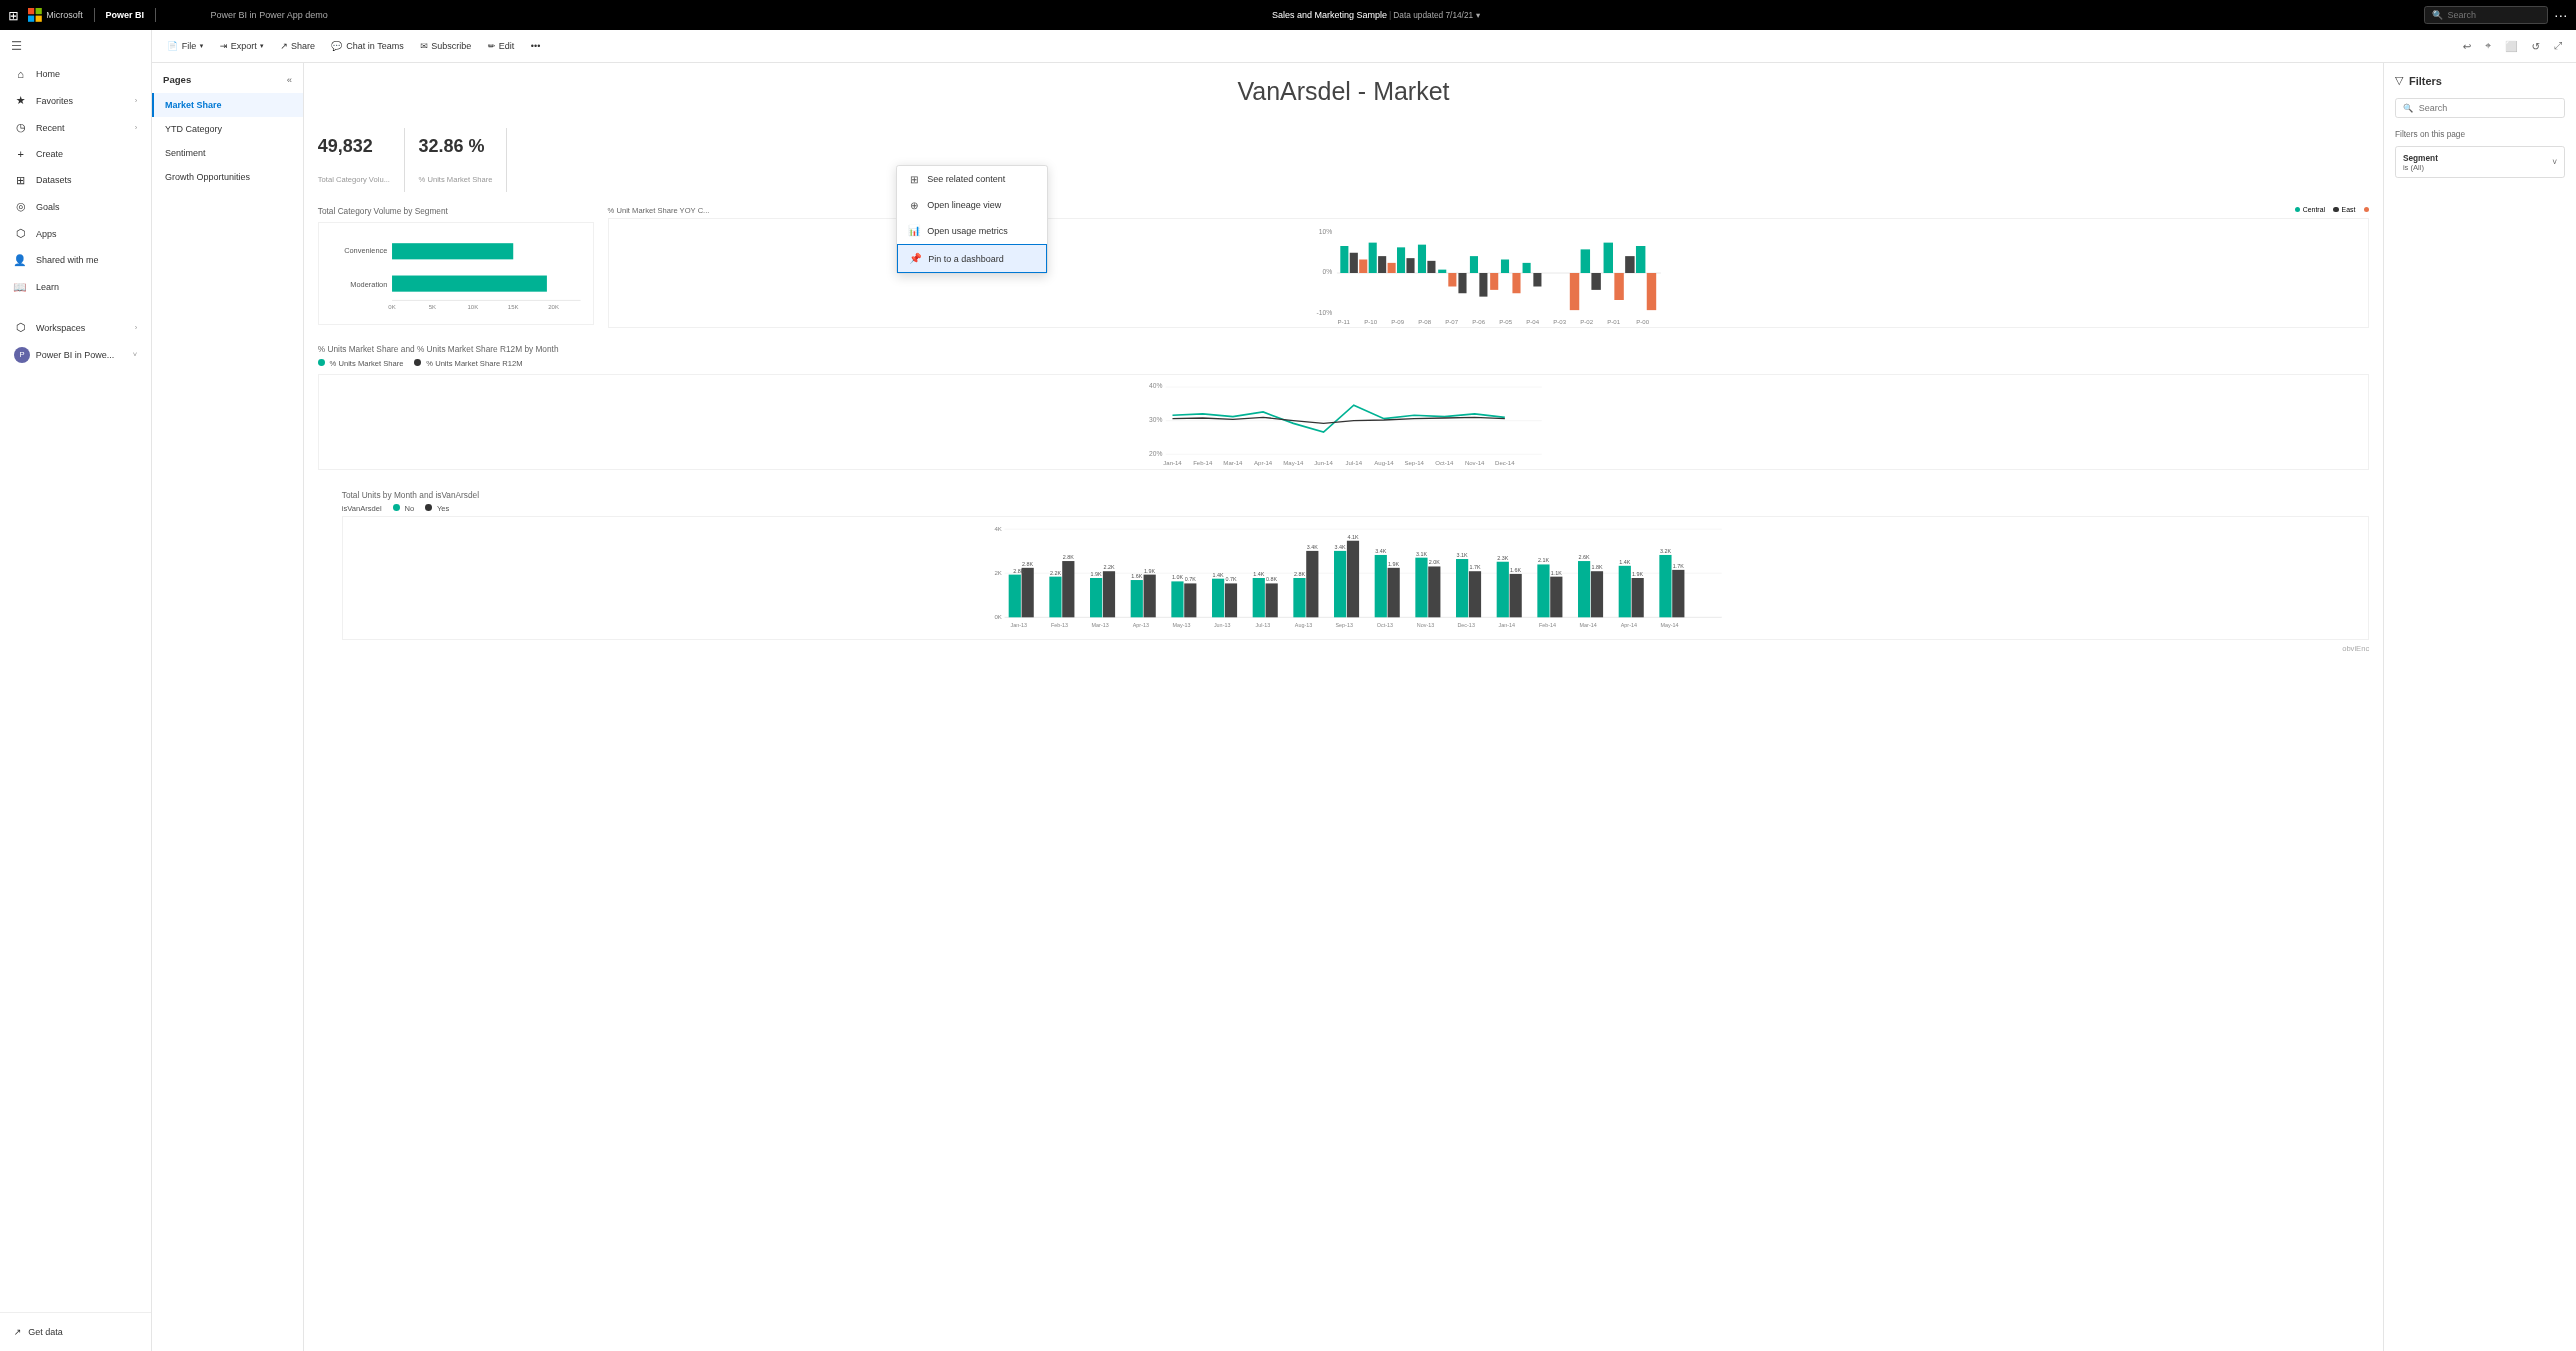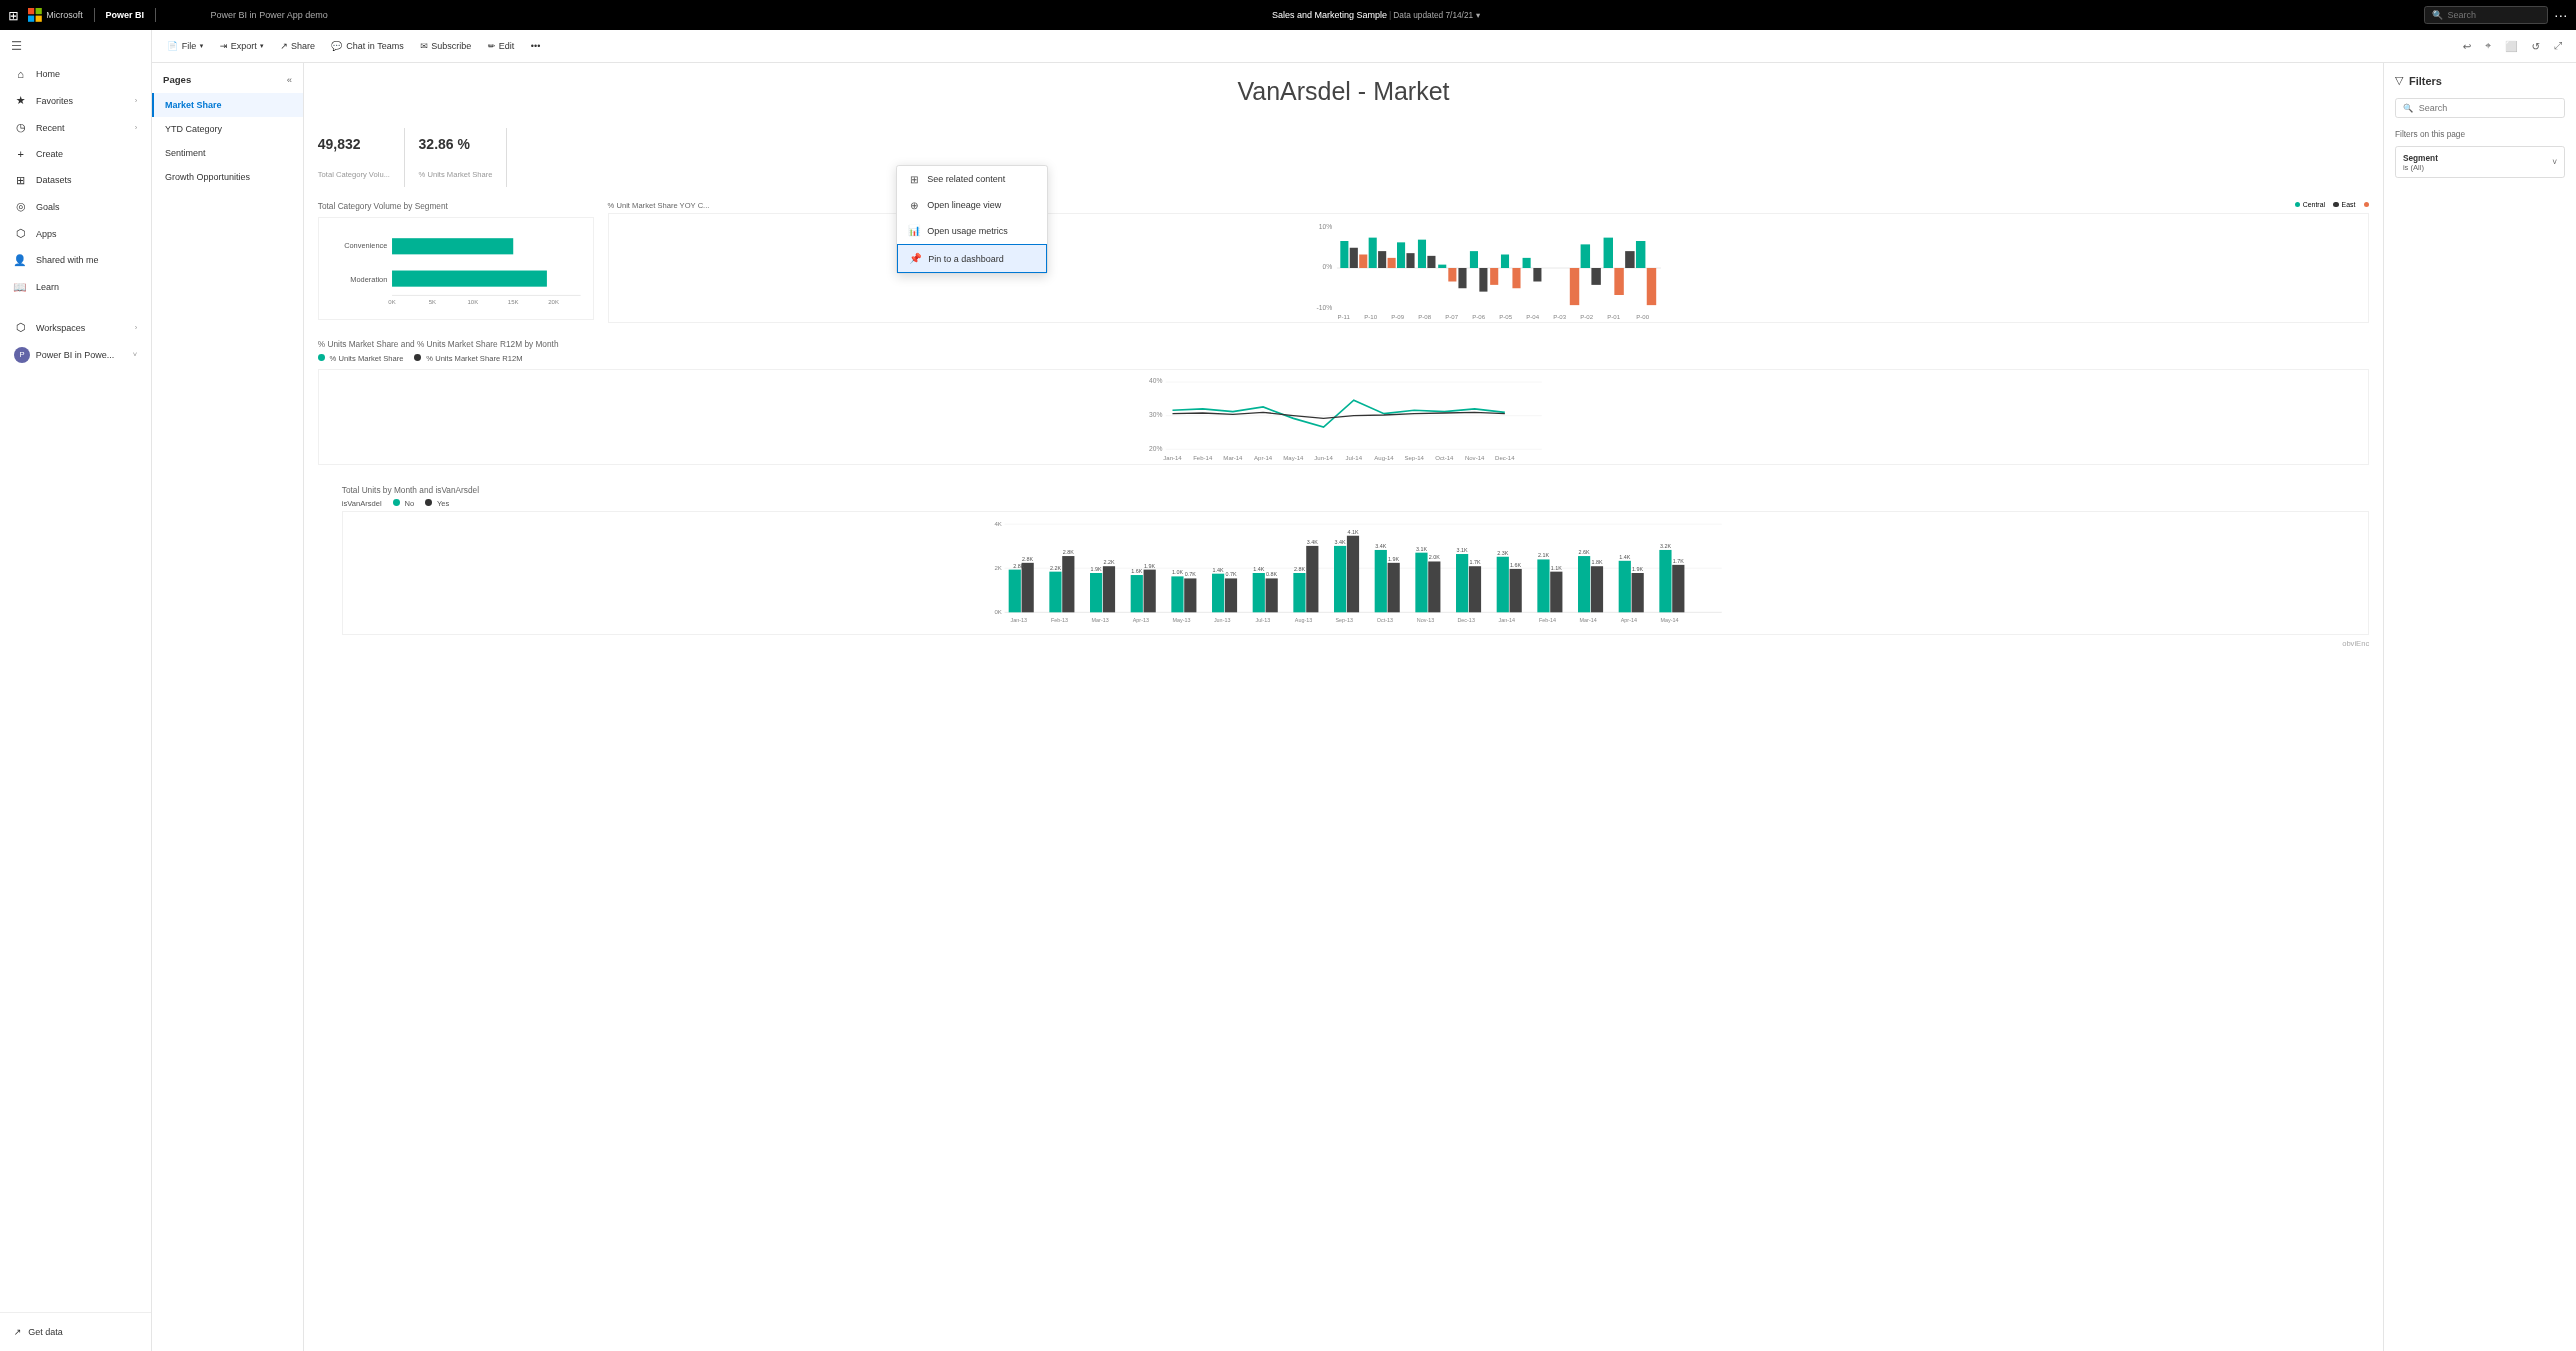--- a/index.html
+++ b/index.html
@@ -140,21 +140,21 @@
       display: flex; align-items: center; justify-content: space-between;
       border: 0.7px solid #ddd; border-radius: 2.8px; padding: 5.5px 6.9px;
       font-size: 9px; cursor: pointer; gap: 12px;
     }
 
     
     .report-title { font-size: 25px; font-weight: 300; color: #444; margin-bottom: 22px; text-align: center; }
     .report-stats { display: flex; gap: 0; margin-bottom: 13.8px; }
     .stat-box { padding: 8.3px 13.8px; border-right: 0.7px solid #ddd; }
     .stat-box:first-child { padding-left: 0; }
-    .stat-value { font-size: 14px; font-weight: 600; color: #333; }
+    .stat-value { font-size: 18px; font-weight: 600; color: #333; }
     .stat-label { font-size: 7.6px; color: #999; margin-top: 18px; }
 
     
     .charts-row { display: flex; gap: 13.8px; margin-bottom: 13.8px; }
     .chart-card { flex: 1; background: #fff; }
     .chart-title { font-size: 8.3px; color: #666; margin-bottom: 5.5px; }
     .chart-legend { display: flex; gap: 11px; margin-bottom: 5.5px; font-size: 7.6px; color: #555; }
     .legend-dot { width: 6.9px; height: 6.9px; border-radius: 50%; display: inline-block; margin-right: 2.8px; }
 
     

